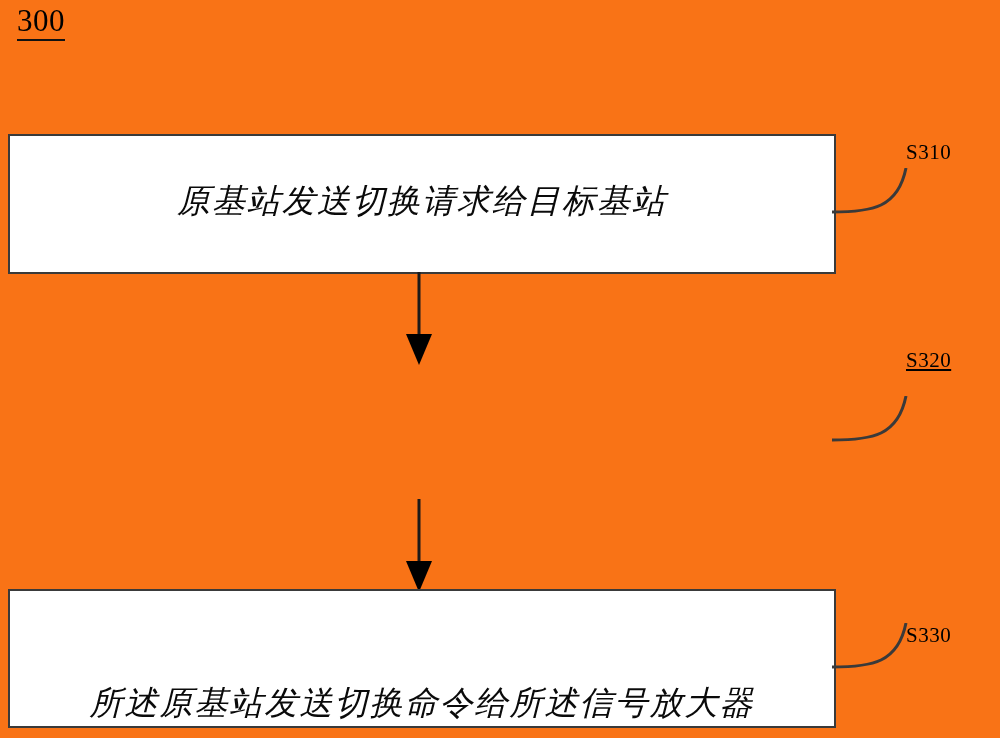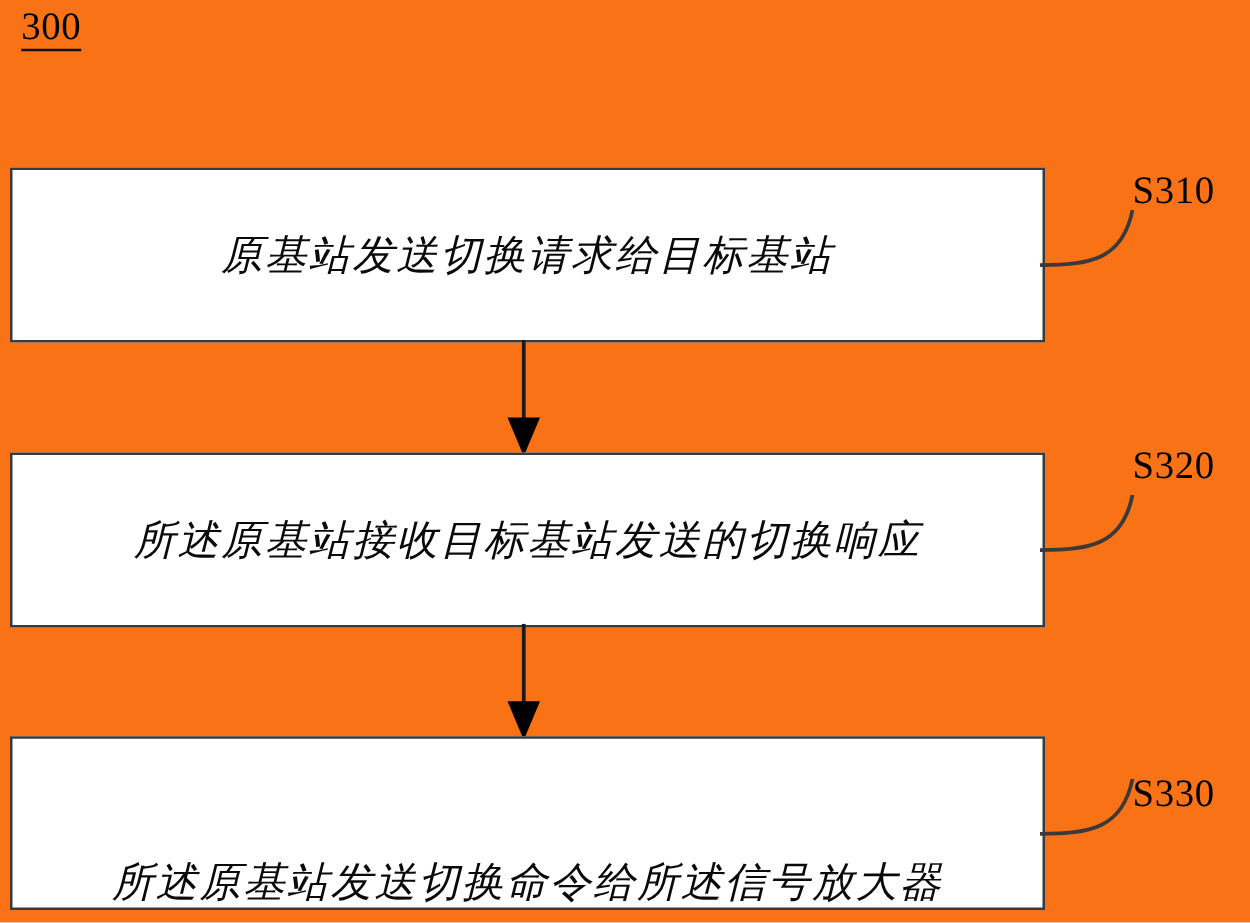--- a/index.html
+++ b/index.html
@@ -42,21 +42,21 @@
     background: #ffffff;
     display: flex;
     align-items: center;
     justify-content: center;
   }
   .box1 { top: 134px; height: 140px; }
   .box2 { top: 362px; height: 140px; }
   .box3 { top: 589px; height: 139px; align-items: flex-end; }
 
   .step-text {
-    font-family: Liberation Sans, sans-serif;
+    font-family: Liberation Mono, monospace;
     font-size: 33px;
     line-height: 40px;
     color: #0a0a0a;
     letter-spacing: 2px;
     white-space: nowrap;
     text-align: center;
     font-style: italic;
     font-weight: 400;
   }
 
@@ -66,28 +66,28 @@
     left: 398px;
     width: 42px;
   }
   .conn1 { top: 272px; height: 93px; }
   .conn2 { top: 499px; height: 93px; }
 
   
   .step-ref {
     position: absolute;
     font-family: "Liberation Serif", "DejaVu Serif", serif;
-    font-size: 31px;
+    font-size: 21px;
     line-height: 32px;
     color: #000000;
     letter-spacing: 0.5px;
     white-space: nowrap;
   }
   .ref1 { left: 906px; top: 136px; }
-  .ref2 { left: 906px; top: 356px; }
+  .ref2 { left: 906px; top: 344px; text-decoration: underline; }
   .ref3 { left: 906px; top: 619px; }
 
   
   .leader {
     position: absolute;
     left: 832px;
     width: 86px;
   }
   .lead1 { top: 168px; height: 46px; }
   .lead2 { top: 396px; height: 46px; }
@@ -102,23 +102,20 @@
 
   <div class="step-box box1">
     <span class="step-text">原基站发送切换请求给目标基站</span>
   </div>
 
   <svg class="connector conn1" viewBox="0 0 42 93" preserveAspectRatio="none">
     <line x1="21" y1="0" x2="21" y2="72" stroke="#1a1a1a" stroke-width="3"></line>
     <polygon points="8,62 34,62 21,93" fill="#000000"></polygon>
   </svg>
 
-  <div class="step-box box2">
-    <span class="step-text">所述原基站接收目标基站发送的切换响应</span>
-  </div>
 
   <svg class="connector conn2" viewBox="0 0 42 93" preserveAspectRatio="none">
     <line x1="21" y1="0" x2="21" y2="72" stroke="#1a1a1a" stroke-width="3"></line>
     <polygon points="8,62 34,62 21,93" fill="#000000"></polygon>
   </svg>
 
   <div class="step-box box3">
     <span class="step-text">所述原基站发送切换命令给所述信号放大器</span>
   </div>
 

